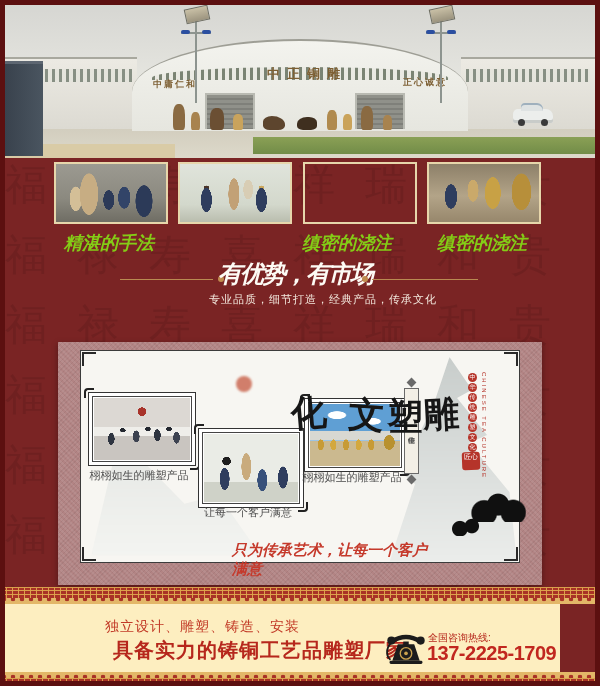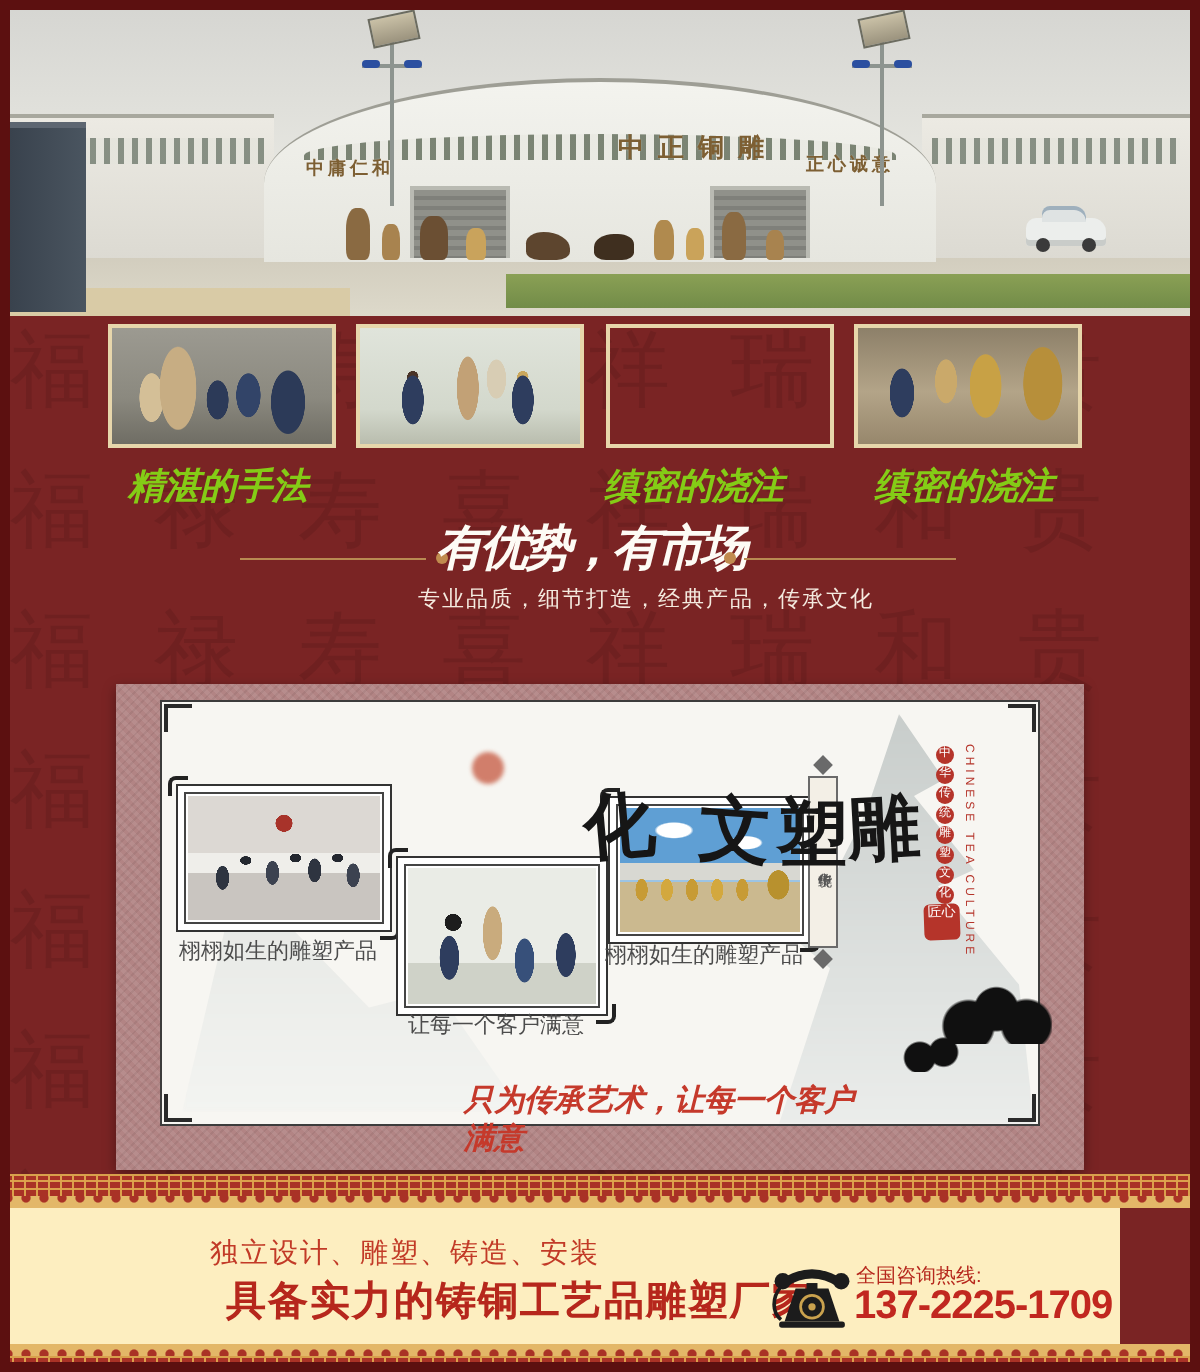--- a/index.html
+++ b/index.html
@@ -19,21 +19,21 @@
   .hero-wing{top:52px;height:70px;background:linear-gradient(180deg,#eceae3,#dcdad2);border-top:2px solid #a8a89e;}
   .wing-l{left:0;width:132px;}
   .wing-r{left:456px;width:134px;}
   .wing-win{position:absolute;left:4%;top:10px;width:92%;height:13px;background:repeating-linear-gradient(90deg,#6f7a6d 0 3px,#e4e4dc 3px 7px);opacity:.8;}
   .hero-hall{left:127px;top:34px;width:336px;height:90px;background:linear-gradient(180deg,#f3f3ee,#e6e6df);border-radius:175px 175px 0 0/55px 55px 0 0;border-top:2px solid #9e9e95;}
   .hall-win{position:absolute;left:6%;top:26px;width:88%;height:13px;background:repeating-linear-gradient(90deg,#66715f 0 3px,#e9e9e2 3px 7px);opacity:.85;border-radius:60%/100% 100% 0 0;}
   .door{top:88px;width:46px;height:34px;background:repeating-linear-gradient(180deg,#90918a 0 3px,#7f807a 3px 5px);border:2px solid #b9bab2;border-bottom:none;}
   .door-l{left:200px;}
   .door-r{left:350px;}
   .sign{color:#7d5f33;font-weight:bold;text-shadow:0 0 1px rgba(255,255,255,.4);}
-  .sign-center{left:252px;top:60px;width:100px;text-align:right;font-size:13px;letter-spacing:7px;margin-left:32px;}
+  .sign-center{left:252px;top:60px;width:100px;text-align:center;font-size:13px;letter-spacing:7px;}
   .sign-small{font-size:9px;letter-spacing:2px;}
   .sign-left{left:148px;top:73px;}
   .sign-right{left:398px;top:71px;}
   .lamp-pole{top:6px;width:2px;height:92px;background:#8d948f;}
   .lamp-panel{top:2px;width:22px;height:13px;background:linear-gradient(180deg,#c9c0a6,#9b937e);border:1px solid #6c6c60;transform:rotate(-12deg);}
   .lamp-arm{top:27px;width:30px;height:2px;background:#8d948f;}
   .lamp-head{position:absolute;top:-2px;width:9px;height:4px;background:#2b4fa0;border-radius:2px;}
   .gate{left:0;top:56px;width:38px;height:92px;background:linear-gradient(90deg,#39424d,#4a5560);border-top:3px solid #5d6671;}
   .statue{bottom:28px;border-radius:40% 40% 20% 20%;}
   .car{left:508px;top:104px;width:40px;height:14px;background:#eceeec;border-radius:5px 7px 2px 2px;box-shadow:inset 0 -3px 0 #c9ccc9;}

